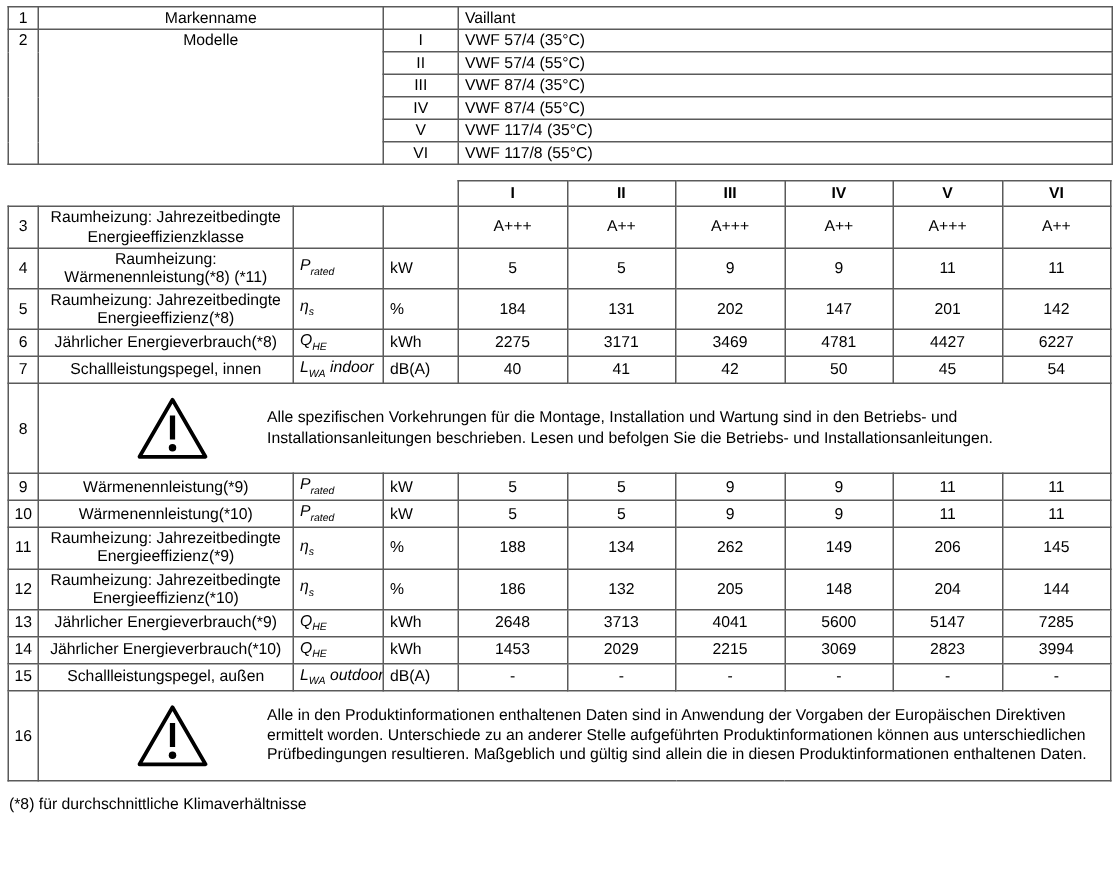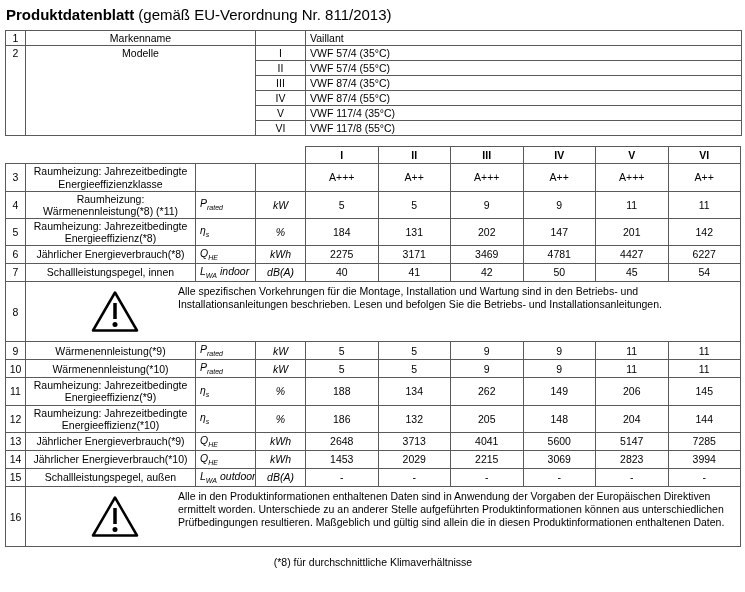--- a/index.html
+++ b/index.html
@@ -26,43 +26,40 @@
   .info-table .c-roman { text-align:center; }
   .info-table .rspan { vertical-align:top; padding-top:1px; }
 
   
   .main-table { margin-top:10px; }
   .c-num { text-align:center; padding:0 1px; }
   .c-label { text-align:center; }
   .c-sym { font-style:italic; }
   .c-sym sub { font-size:7px; font-style:italic; }
   .c-sym .sfx { margin-left:3px; }
-  .c-unit { text-align:center; font-style:italic; }
+  .c-unit { }
   .c-val { text-align:center; }
   .hdr td { font-weight:bold; text-align:center; height:17px; }
   .hdr td.noborder { border:none; background:transparent; }
   tr.h1 td { height:16px; }
   tr.h2 td { height:25px; }
   tr.notice-row td { height:60px; }
-  .notice { display:flex; }
+  .notice { display:flex; align-items:center; }
   .notice .warn { flex:0 0 auto; margin:4px 38px 4px 60px; }
   .notice .txt { flex:1 1 auto; padding-right:4px; line-height:1.25; }
 
   
-  .footnotes { margin-top:9px; margin-left:1px; font-size:10.5px;text-align:center; }
+  .footnotes { margin-top:9px; margin-left:1px; font-size:10.5px; }
   .footnotes p { margin:0 0 8.5px 0; line-height:1.25; width:734px; }
 </style>
 </head>
 <body>
 
 <div class="page">
 
-  <div class="title">
-    <span class="t-main">Produktdatenblatt</span><span class="t-suffix">(gemäß EU-Verordnung Nr. 811/2013)</span>
-  </div>
 
   <table class="info-table">
     <colgroup>
         <col style="width:20px">
         <col style="width:230px">
         <col style="width:50px">
         <col style="width:436px">
       </colgroup>
     <tbody>
         <tr>

